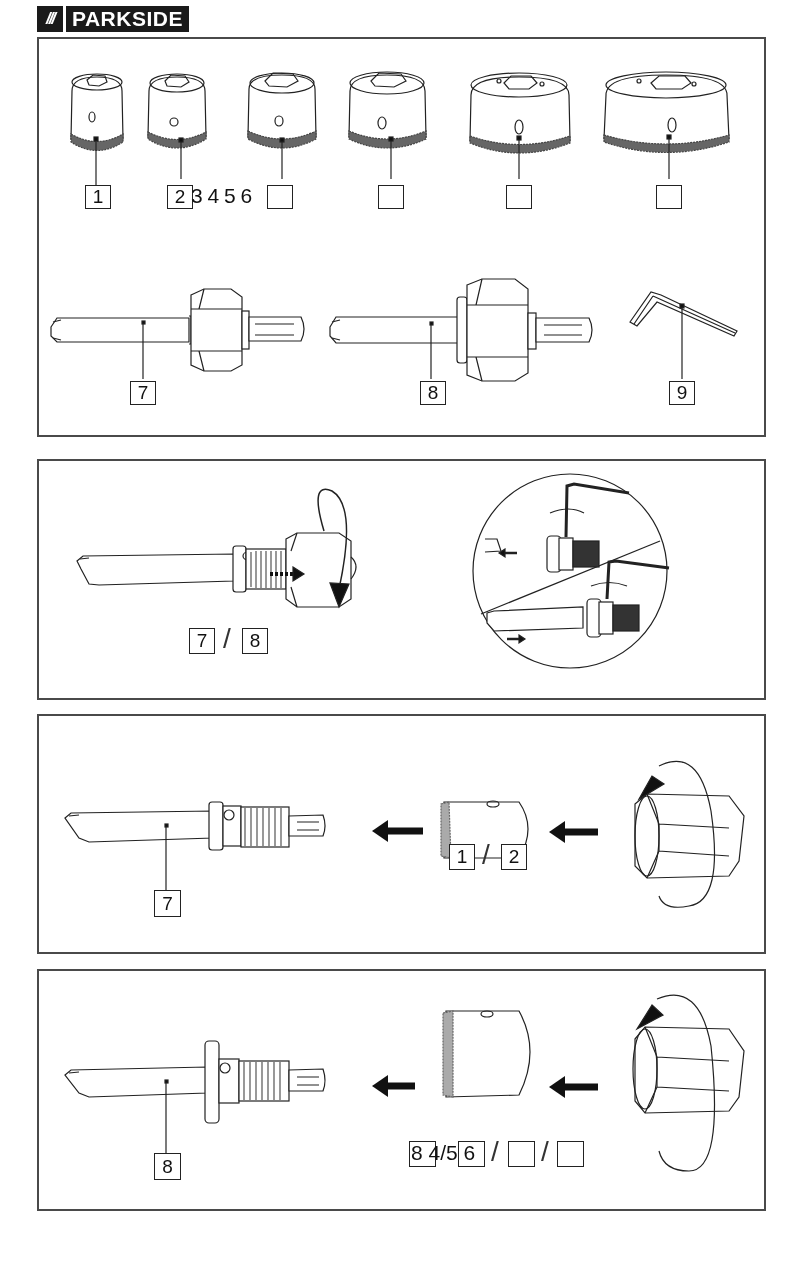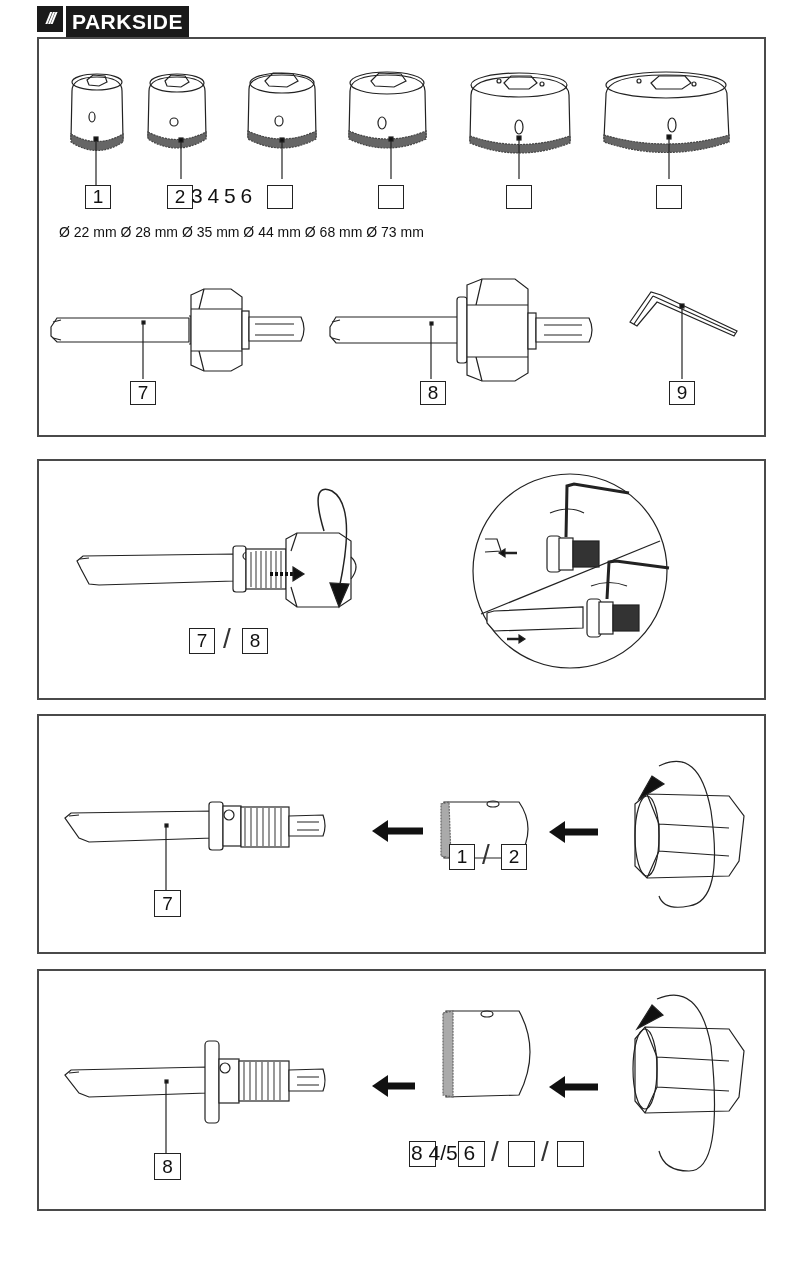--- a/index.html
+++ b/index.html
@@ -1,19 +1,19 @@
 <!DOCTYPE html>
 <html><head>
 <meta charset="utf-8">
 <style>
   html,body{margin:0;padding:0;background:#ffffff;}
   body{width:802px;height:1275px;position:relative;overflow:hidden;font-family:"DejaVu Sans","Liberation Sans",sans-serif;color:#1a1a1a;}
   .logo{position:absolute;left:37px;top:6px;height:26px;display:flex;gap:3px;}
   .logo .slashes{background:#1a1a1a;color:#fff;font:italic bold 17px "Liberation Sans",sans-serif;width:26px;display:flex;align-items:center;justify-content:center;letter-spacing:-2px;}
-  .logo .brand{background:#1a1a1a;color:#fff;font:bold 21px "Liberation Sans",sans-serif;padding:16px 6px;display:flex;align-items:center;letter-spacing:0.5px;}
+  .logo .brand{background:#1a1a1a;color:#fff;font:bold 21px "Liberation Sans",sans-serif;padding:10px 6px;display:flex;align-items:center;letter-spacing:0.5px;}
   .panel{position:absolute;left:37px;width:729px;border:2px solid #4a4a4a;box-sizing:border-box;background:#fff;}
   .panel svg{position:absolute;left:0;top:0;}
   .lbl{position:absolute;border:1.4px solid #222;background:#fff;box-sizing:border-box;font:19px "Liberation Sans",sans-serif;display:flex;align-items:center;justify-content:center;color:#111;}
   .ov{position:absolute;font:21px "Liberation Sans",sans-serif;color:#111;white-space:nowrap;letter-spacing:1px;}
   .dia{position:absolute;font:14px "Liberation Sans",sans-serif;color:#111;white-space:nowrap;}
   .slash{position:absolute;font:28px "Liberation Sans",sans-serif;color:#333;}
 </style>
 </head>
 <body>
 
@@ -126,21 +126,20 @@
   </svg>
 
   <div class="lbl" style="left:46px;top:146px;width:26px;height:24px;">1</div>
   <div class="lbl" style="left:128px;top:146px;width:26px;height:24px;">2</div>
   <div class="ov" style="left:152px;top:145px;letter-spacing:0;word-spacing:-1px;">3 4 5 6</div>
   <div class="lbl" style="left:228px;top:146px;width:26px;height:24px;"></div>
   <div class="lbl" style="left:339px;top:146px;width:26px;height:24px;"></div>
   <div class="lbl" style="left:467px;top:146px;width:26px;height:24px;"></div>
   <div class="lbl" style="left:617px;top:146px;width:26px;height:24px;"></div>
 
-  <div class="dia" style="left:20px;top:185px;">Ø 22 mm Ø 28 mm Ø 35 mm Ø 44 mm Ø 68 mm Ø 73 mm</div>
 
   <div class="lbl" style="left:91px;top:342px;width:26px;height:24px;">7</div>
   <div class="lbl" style="left:381px;top:342px;width:26px;height:24px;">8</div>
   <div class="lbl" style="left:630px;top:342px;width:26px;height:24px;">9</div>
 </div>
 
 <div class="panel" style="top:459px;height:241px;">
   <svg width="729" height="241" viewBox="0 0 729 241" fill="none" stroke="#222" stroke-width="1.2">
     <g>
       <path d="M38 100 L44 95 L195 93 L195 120 L60 124 L50 123 L42 108 Z" fill="#fff"></path>

